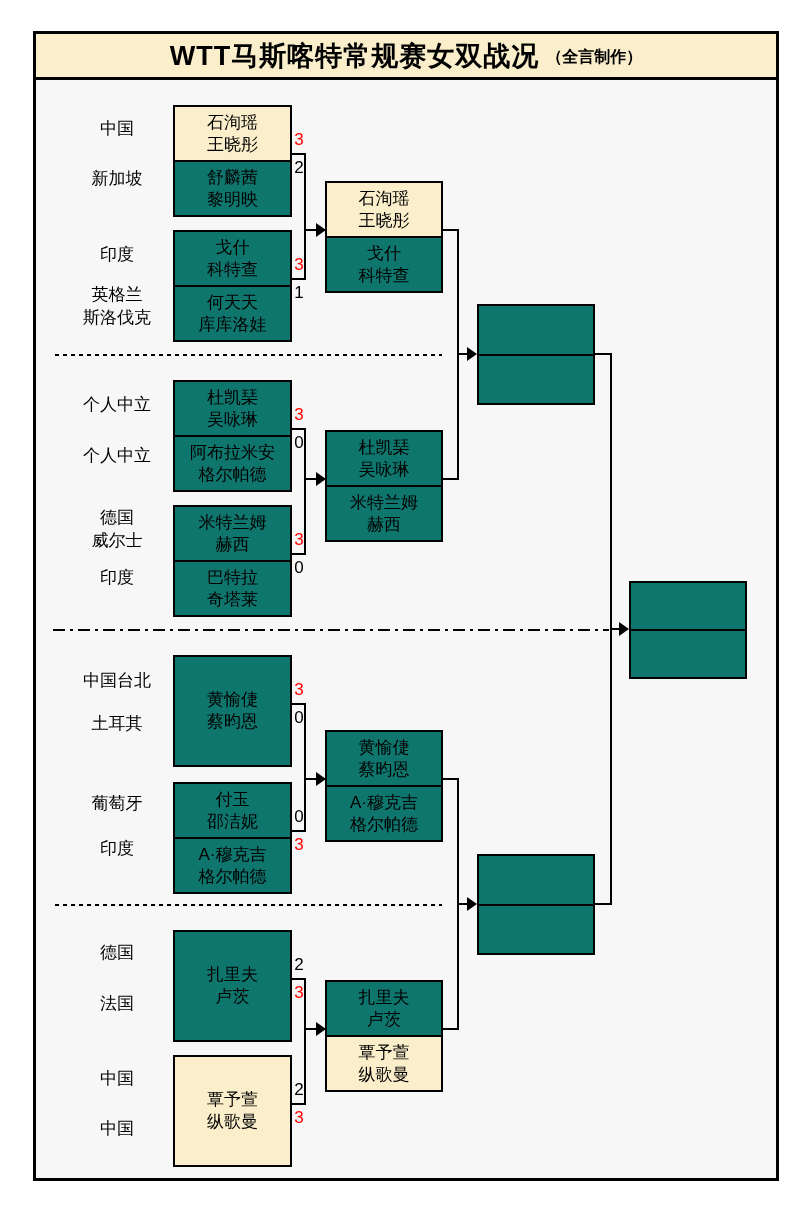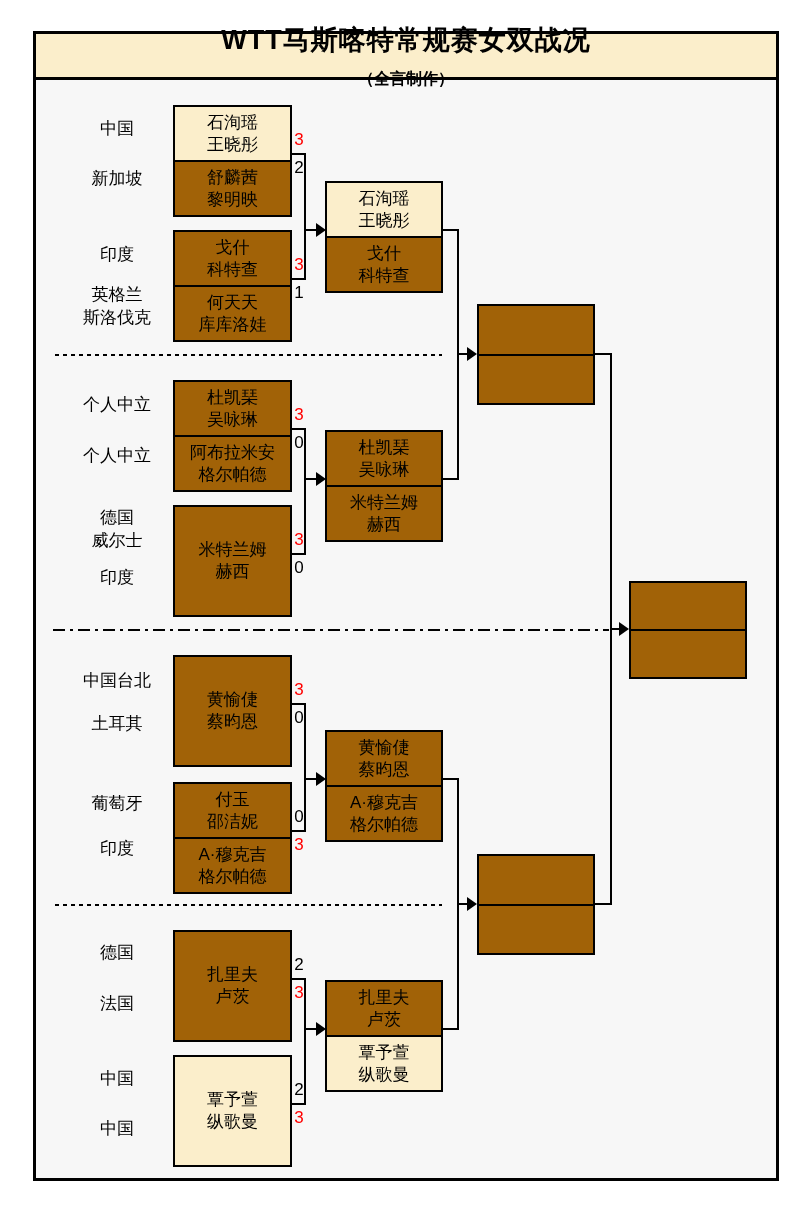--- a/index.html
+++ b/index.html
@@ -2,32 +2,32 @@
 <html style="--highlight: #FBEECB; --win: #FF0000; --frame_bg: #F7F7F7;"><head>
 <meta charset="utf-8">
 <style>
   html,body{margin:0;padding:0;}
   .canvas{position:relative;width:810px;height:1211px;background:#ffffff;
           font-family:"Liberation Sans","DejaVu Sans",sans-serif;color:#000;overflow:hidden;}
   .frame{position:absolute;left:33px;top:31px;width:746px;height:1150px;
          border:3px solid #000;background:var(--frame_bg,#F7F7F7);box-sizing:border-box;}
   .header{position:absolute;left:33px;top:31px;width:746px;height:49px;box-sizing:border-box;
           border:3px solid #000;background:var(--highlight,#FBEECB);
-          display:flex;align-items:center;justify-content:center;gap:7px;z-index:5;flex-direction:column;}
+          display:flex;align-items:center;justify-content:center;gap:7px;z-index:5;}
   .title-main{font-size:27px;font-weight:700;letter-spacing:1px;}
   .title-credit{font-size:16px;font-weight:700;margin-top:4px;}
   .country{position:absolute;left:62px;width:110px;text-align:center;
            font-size:17px;line-height:23px;z-index:3;}
   .m{position:absolute;left:173px;width:119px;height:112px;border:2px solid #000;
      background:#fff;box-sizing:border-box;display:flex;flex-direction:column;z-index:3;}
   .r2{left:325px;width:118px;}
   .sf{left:477px;width:118px;height:101px;}
   .fin{left:629px;width:118px;height:98px;}
   .cell{flex:1;display:flex;flex-direction:column;justify-content:center;align-items:center;
-        font-size:17px;line-height:22px;background:#a16207;}
+        font-size:17px;line-height:22px;background:#0f766e;}
   .cell + .cell{border-top:2px solid #000;}
   .hl{background:var(--highlight,#FBEECB);}
   .score{position:absolute;left:292px;width:14px;font-size:17px;line-height:24px;
          text-align:center;z-index:4;}
   .score.win{color:var(--win,#FF0000);}
   .ln{position:absolute;background:#000;z-index:2;}
   .ah{position:absolute;width:0;height:0;border-top:7px solid transparent;
       border-bottom:7px solid transparent;border-left:10px solid #000;z-index:2;}
   .sep-dot{position:absolute;height:2px;z-index:1;
       background:repeating-linear-gradient(90deg,#000 0 4px,transparent 4px 8px);}
@@ -123,20 +123,24 @@
       </div>
     <div class="cell">
         <span>阿布拉米安</span>
         <span>格尔帕德</span>
       </div>
   </div>
   <div class="m" style="top:505px">
     <div class="cell">
         <span>米特兰姆</span>
         <span>赫西</span>
+      </div>
+    <div class="cell">
+        <span>巴特拉</span>
+        <span>奇塔莱</span>
       </div>
   </div>
   <div class="m" style="top:655px">
     <div class="cell">
         <span>黄愉倢</span>
         <span>蔡昀恩</span>
       </div>
   </div>
   <div class="m" style="top:782px">
     <div class="cell">

